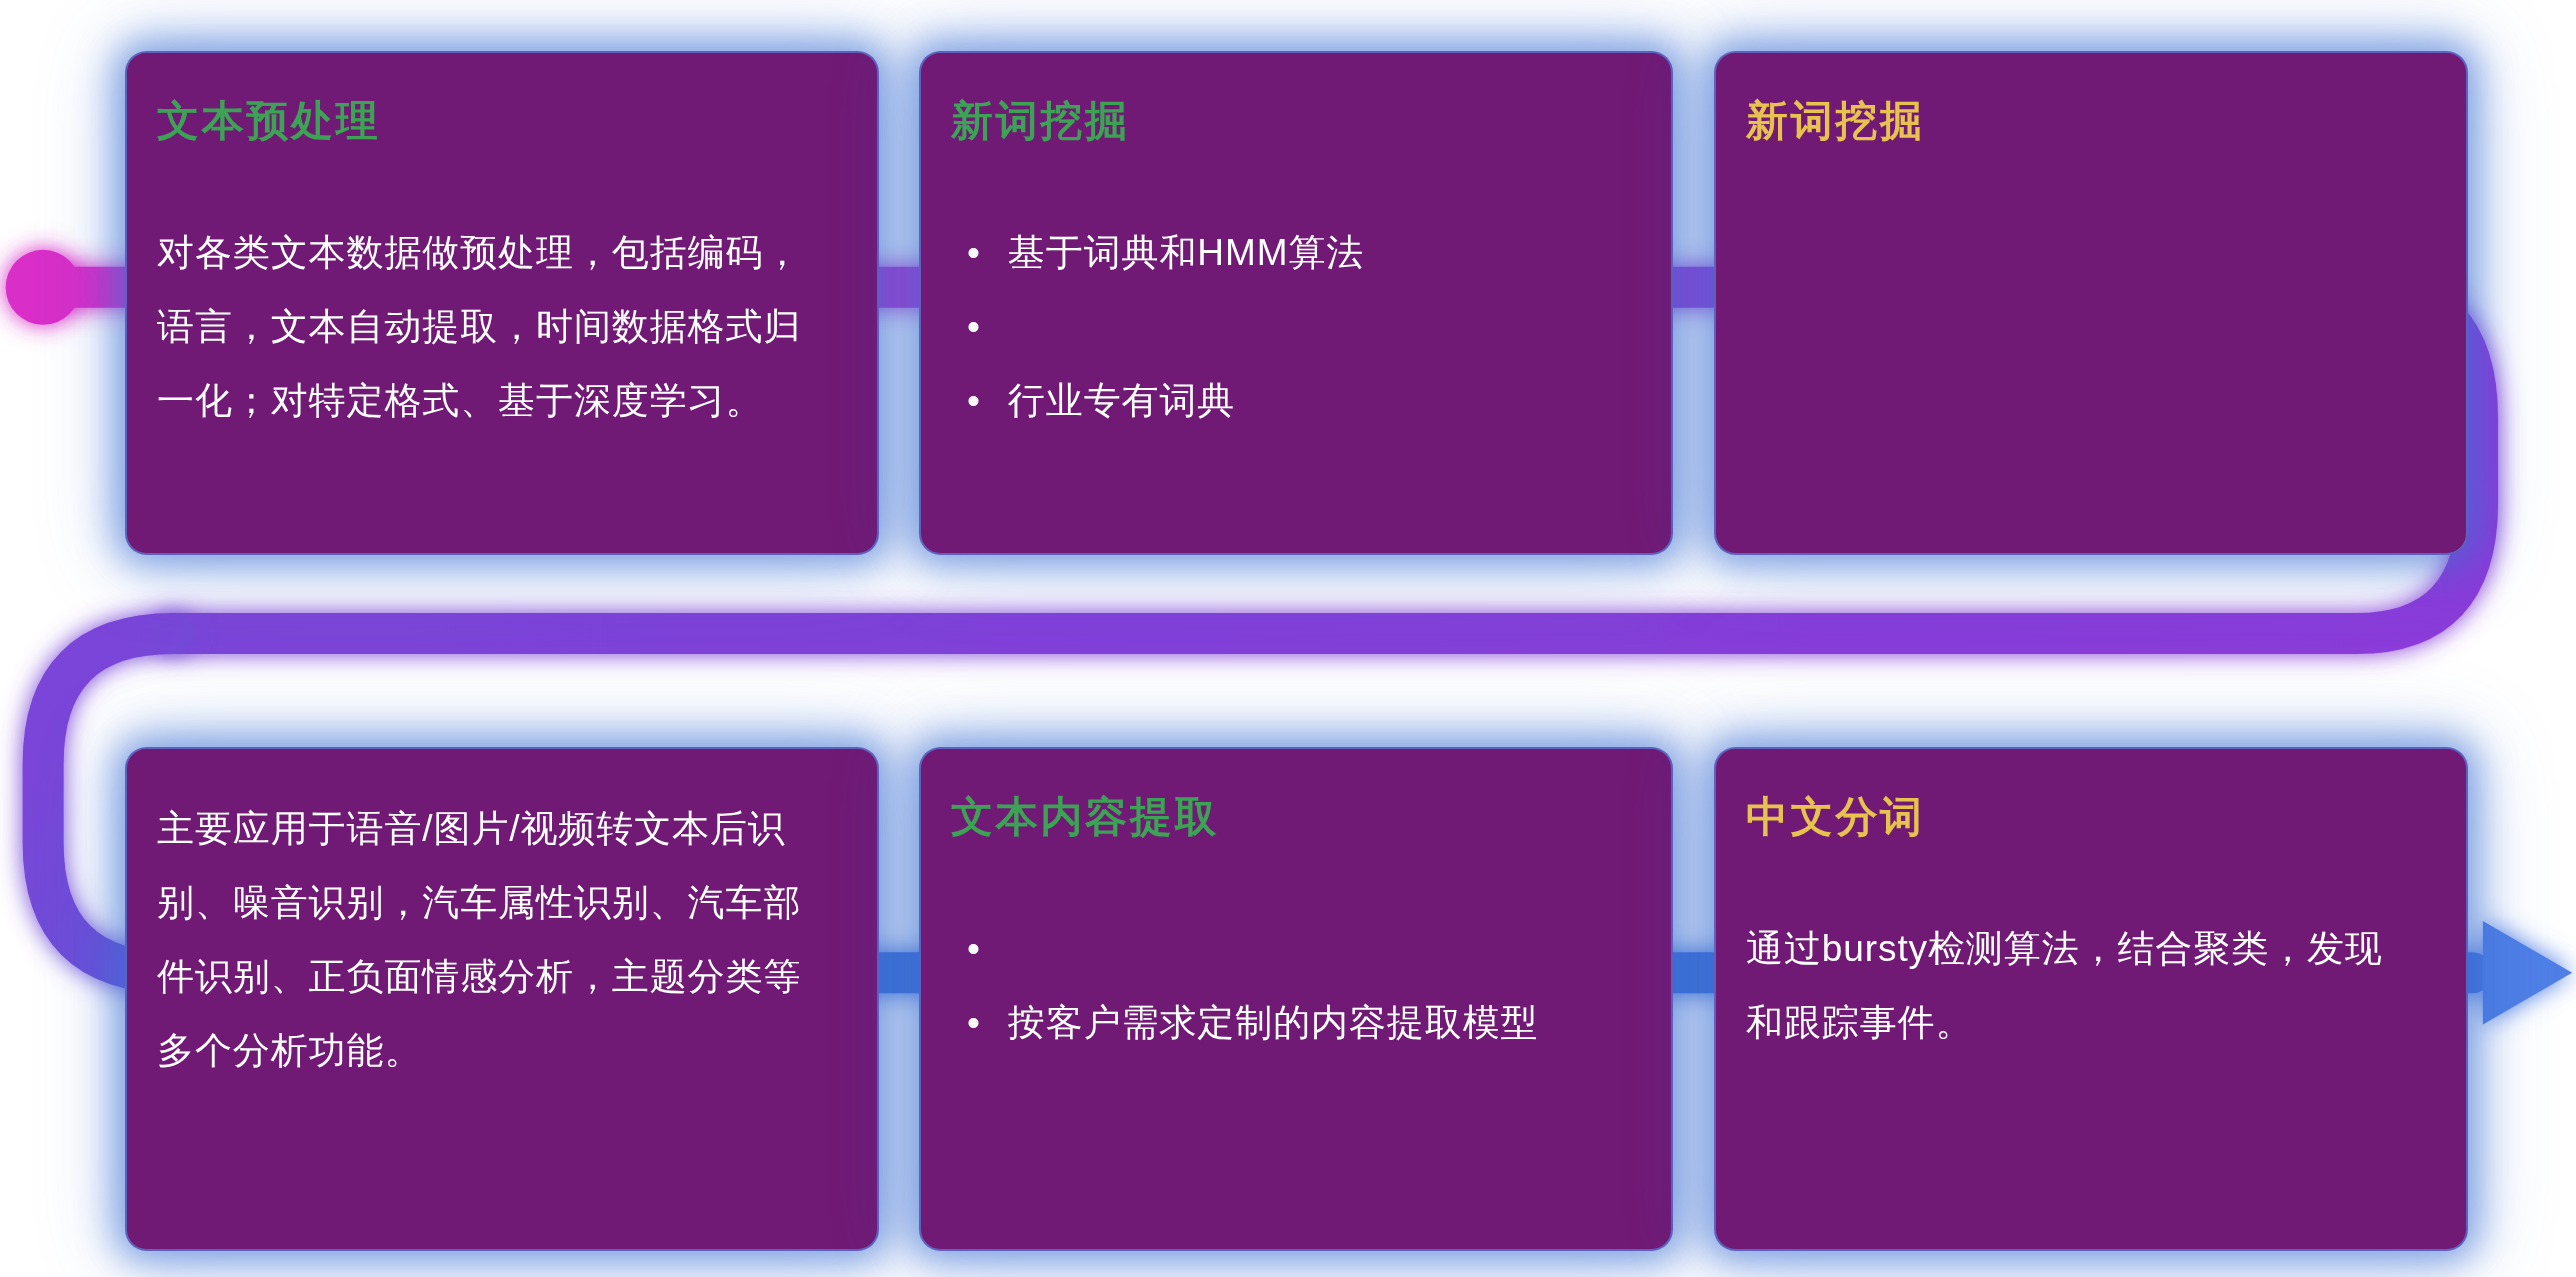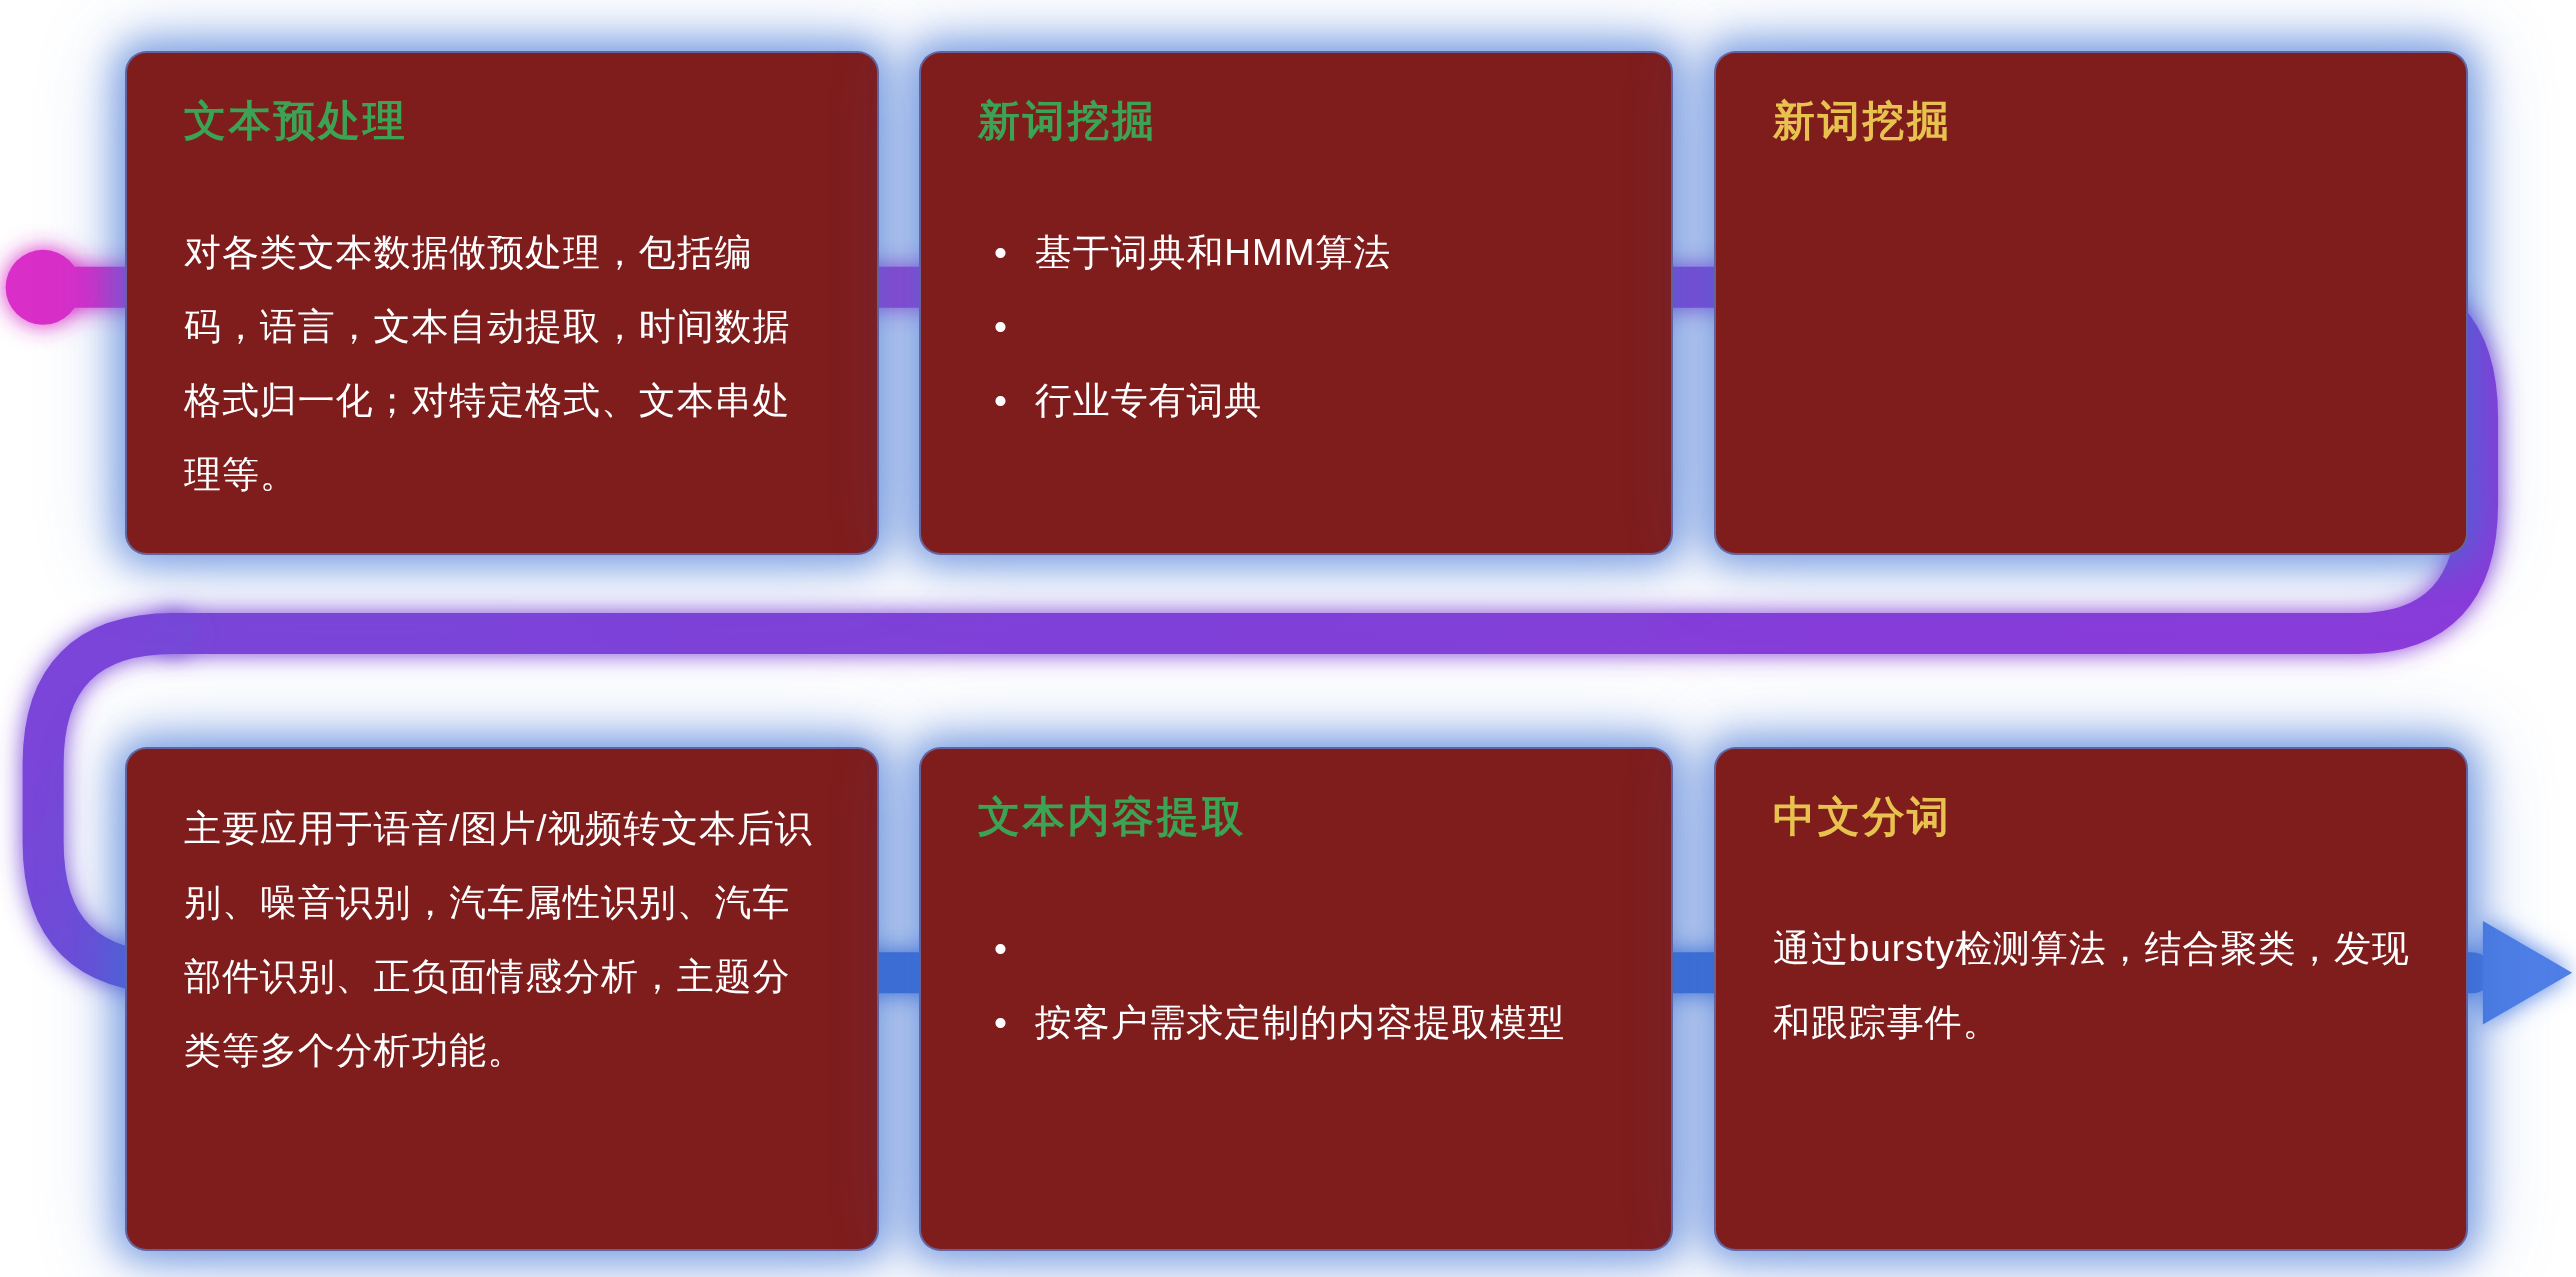--- a/index.html
+++ b/index.html
@@ -11,25 +11,25 @@
   }
   .stage { position:relative; width:2576px; height:1277px; }
 
   
   .pipe-svg { position:absolute; left:0; top:0; z-index:0; }
 
   
   .card {
     position:absolute;
     width:754px; height:504px;
-    background:#7f1d1d;
+    background:#701a75;
     border:2.7px solid rgba(86,136,226,0.65);
     border-radius:21.4px;
     box-shadow:0 0 34px 10.7px rgba(59,111,212,0.55), 0 0 80px 3.6px rgba(59,111,212,0.35);
-    padding:43px 55px 36px 57px;
+    padding:43px 55px 36px 30px;
     z-index:1;
   }
   .card-1 { left:125px;  top:51px; }
   .card-2 { left:919px; top:51px; }
   .card-3 { left:1714px; top:51px; }
   .card-4 { left:125px;  top:747px; }
   .card-5 { left:919px; top:747px; }
   .card-6 { left:1714px; top:747px; }
 
   .card h2 {
@@ -91,21 +91,21 @@
 
     <path d="M 194 710 Q 48 710 48 856 L 48 944 Q 48 1090 194 1090 L 2770 1090" stroke="url(#gradLeft)" stroke-width="46" fill="none" stroke-linecap="round" stroke-linejoin="round" filter="url(#glow)"></path>
 
     <circle cx="48" cy="322" r="42" filter="url(#glow)" fill="#d92ec8"></circle>
 
     <polygon points="2782,1032 2782,1148 2882,1090" filter="url(#glow)" fill="#4f7fe6"></polygon>
   </svg>
 
   <div class="card card-1">
     <h2 style="color: rgb(60, 163, 85);">文本预处理</h2>
-    <p>对各类文本数据做预处理，包括编码，语言，文本自动提取，时间数据格式归一化；对特定格式、文本串处理等。</p>
+    <p>对各类文本数据做预处理，包括编码，语言，文本自动提取，时间数据格式归一化；对特定格式、基于深度学习。</p>
   </div>
 
   <div class="card card-2">
     <h2 style="color: rgb(60, 163, 85);">新词挖掘</h2>
     <ul>
       <li>
         <span class="bullet">•</span>
         <span>基于词典和HMM算法</span>
       </li>
       <li>

